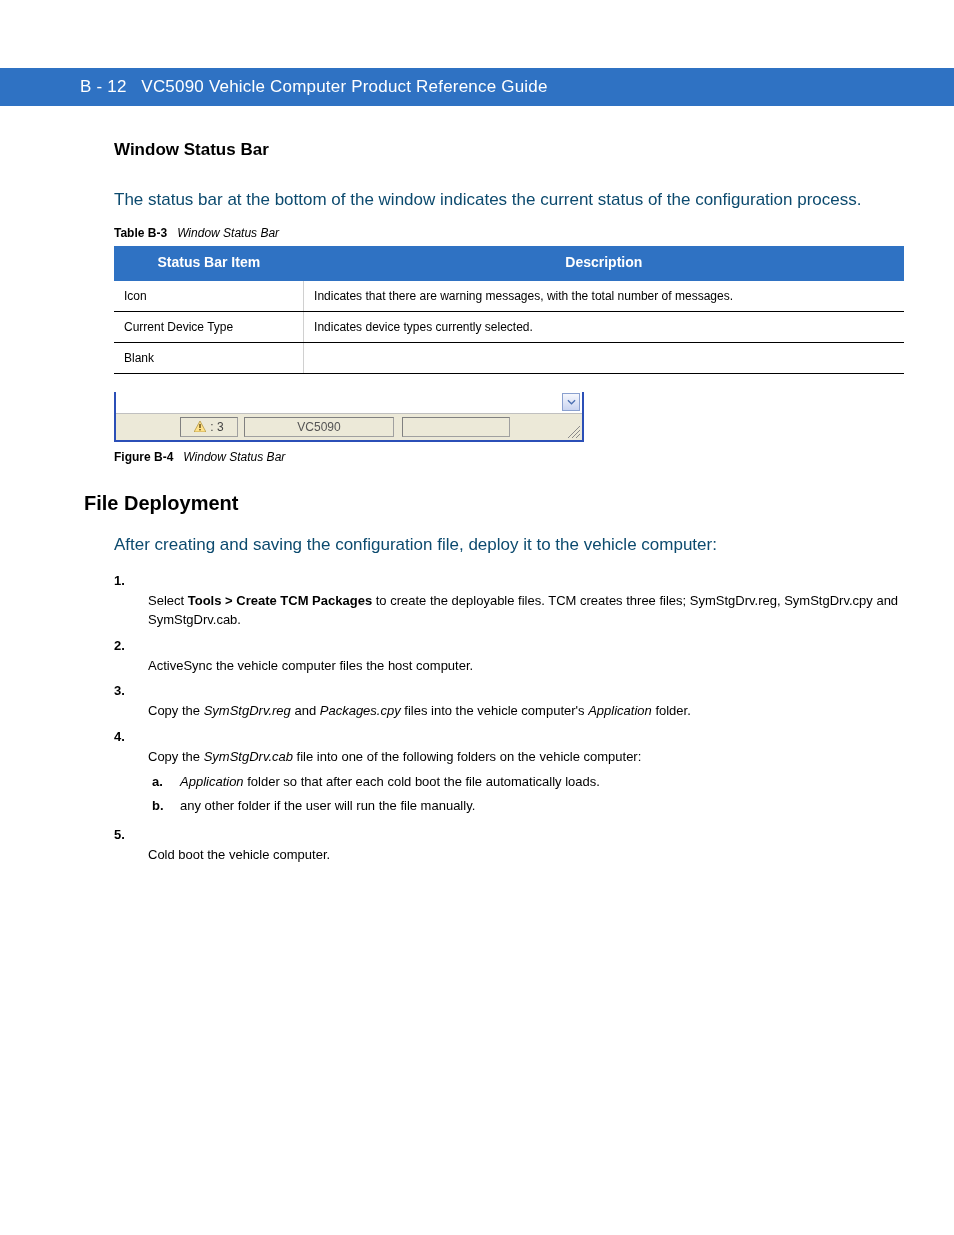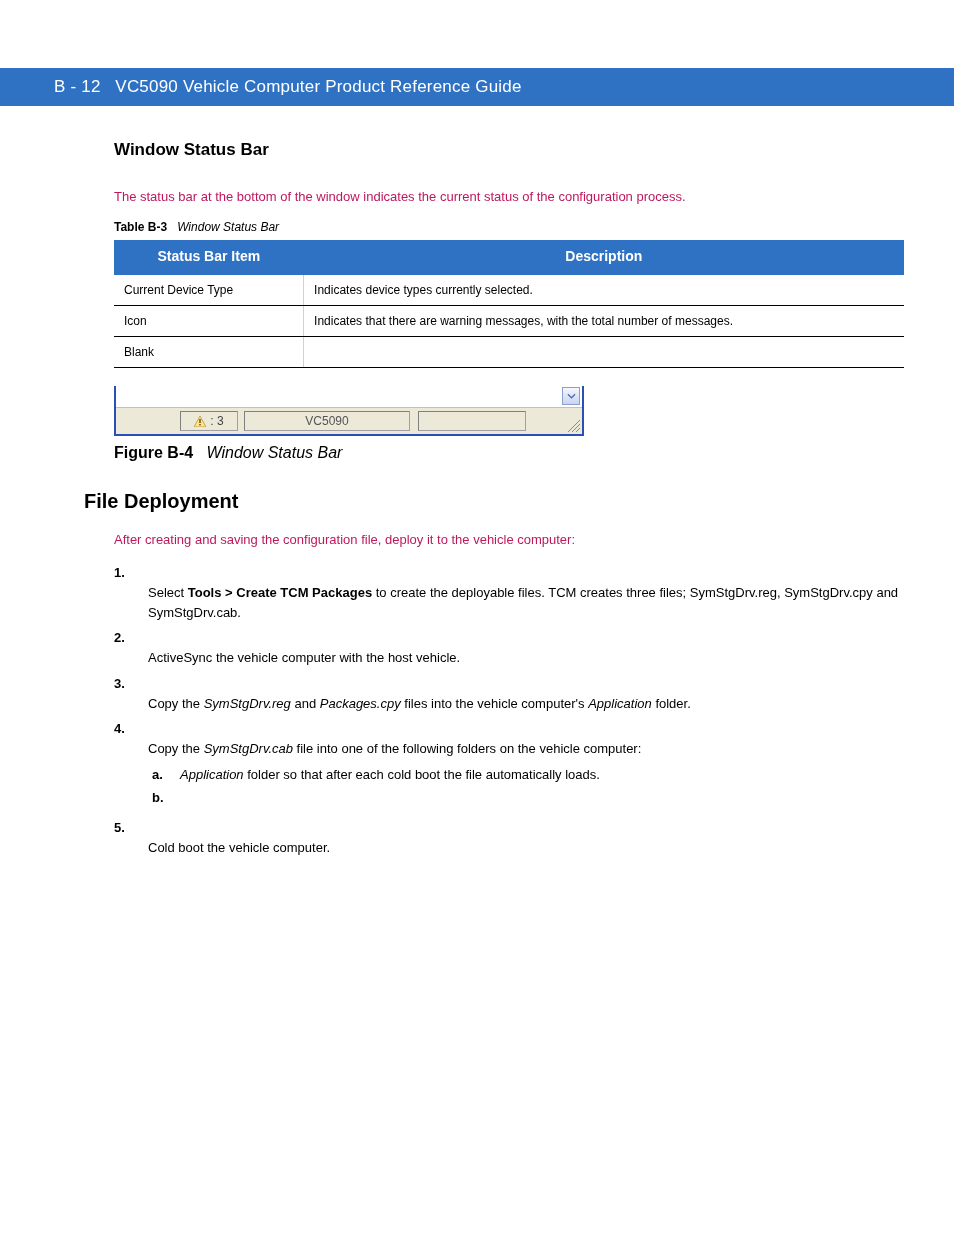--- a/index.html
+++ b/index.html
@@ -12,43 +12,43 @@
   }
   .blue-bar {
     position: absolute;
     top: 68px;
     left: 0;
     width: 100%;
     height: 38px;
     background: #2f72c3;
     display: flex;
     align-items: center;
-    padding-left: 54px;
+    padding-left: 80px;
   }
   .blue-bar-text {
     color: #ffffff;
     font-size: 17px;
     font-weight: 300;
     letter-spacing: 0.2px;
   }
   .content {
     position: absolute;
     top: 140px;
     left: 114px;
     right: 50px;
   }
   .section-title {
     font-size: 17px;
     font-weight: bold;
     color: #000000;
     margin-bottom: 28px;
   }
   .body-text {
-    font-size: 13px;
-    color: #be185d;
+    font-size: 17px;
+    color: #0c4a6e;
     line-height: 1.4;
     margin-bottom: 14px;
   }
   .table-label {
     font-size: 12px;
     font-weight: bold;
     color: #000000;
     margin-bottom: 6px;
   }
   .caption-italic {
@@ -128,32 +128,32 @@
     background: #ece9d8;
     display: flex;
     align-items: center;
     justify-content: center;
     font-size: 12px;
     color: #444444;
     font-family: Tahoma, Arial, sans-serif;
   }
   .panel-warn { width: 58px; gap: 4px; }
   .panel-warn svg { width: 12px; height: 11px; }
-  .panel-type { width: 166px; color: #555; }
+  .panel-type { width: 150px; color: #555; }
   .panel-blank { width: 108px; margin-left: 2px; }
   .grip {
     position: absolute;
     right: 2px;
     bottom: 2px;
     width: 16px;
     height: 16px;
   }
   .grip svg { width: 16px; height: 16px; }
   .figure-caption {
-    font-size: 16px;
+    font-size: 12px;
     font-weight: bold;
     margin-top: 8px;
     margin-bottom: 26px;
   }
   .h2 {
     font-size: 20px;
     font-weight: bold;
     color: #000000;
     margin-top: 28px;
     margin-bottom: 18px;
@@ -209,26 +209,26 @@
     &nbsp;&nbsp;<span class="caption-italic">Window Status Bar</span>
   </div>
 
   <table class="status-table">
     <tbody>
         <tr class="header-row">
       <th class="col1">Status Bar Item</th>
       <th>Description</th>
     </tr>
     <tr>
+      <td>Icon</td>
+      <td>Indicates that there are warning messages, with the total number of messages.</td>
+    </tr>
+    <tr>
       <td>Current Device Type</td>
       <td>Indicates device types currently selected.</td>
-    </tr>
-    <tr>
-      <td>Icon</td>
-      <td>Indicates that there are warning messages, with the total number of messages.</td>
     </tr>
     <tr>
       <td>Blank</td>
       <td></td>
     </tr>
   </tbody>
     </table>
 
   <div class="figure-wrap">
     <div class="statusbar-figure">
@@ -277,41 +277,42 @@
 
     <div class="instr-item">
       <div class="instr-num">1.</div>
       <div class="instr-body">
         <span>Select </span><b>Tools &gt; Create TCM Packages</b><span> to create the deployable files. TCM creates three files; SymStgDrv.reg, SymStgDrv.cpy and SymStgDrv.cab.</span>
       </div>
     </div>
 
     <div class="instr-item">
       <div class="instr-num">2.</div>
-      <div class="instr-body">ActiveSync the vehicle computer with the host vehicle.</div>
+      <div class="instr-body">ActiveSync the vehicle computer files the host computer.</div>
     </div>
 
     <div class="instr-item">
       <div class="instr-num">3.</div>
       <div class="instr-body">
         <span>Copy the </span><span class="folder-label">SymStgDrv.reg</span><span> and </span><span class="folder-label">Packages.cpy</span><span> files into the vehicle computer's </span><span class="folder-label">Application</span><span> folder.</span>
       </div>
     </div>
 
     <div class="instr-item">
       <div class="instr-num">4.</div>
       <div class="instr-body">
         <span>Copy the </span><span class="folder-label">SymStgDrv.cab</span><span> file into one of the following folders on the vehicle computer:</span>
         <div class="sub-list">
           <div class="sub-item">
             <div class="sub-mark">a.</div>
             <div><span class="folder-label">Application</span><span> folder so that after each cold boot the file automatically loads.</span></div>
           </div>
           <div class="sub-item">
             <div class="sub-mark">b.</div>
+            <div>any other folder if the user will run the file manually.</div>
           </div>
         </div>
       </div>
     </div>
 
     <div class="instr-item">
       <div class="instr-num">5.</div>
       <div class="instr-body">Cold boot the vehicle computer.</div>
     </div>
 

